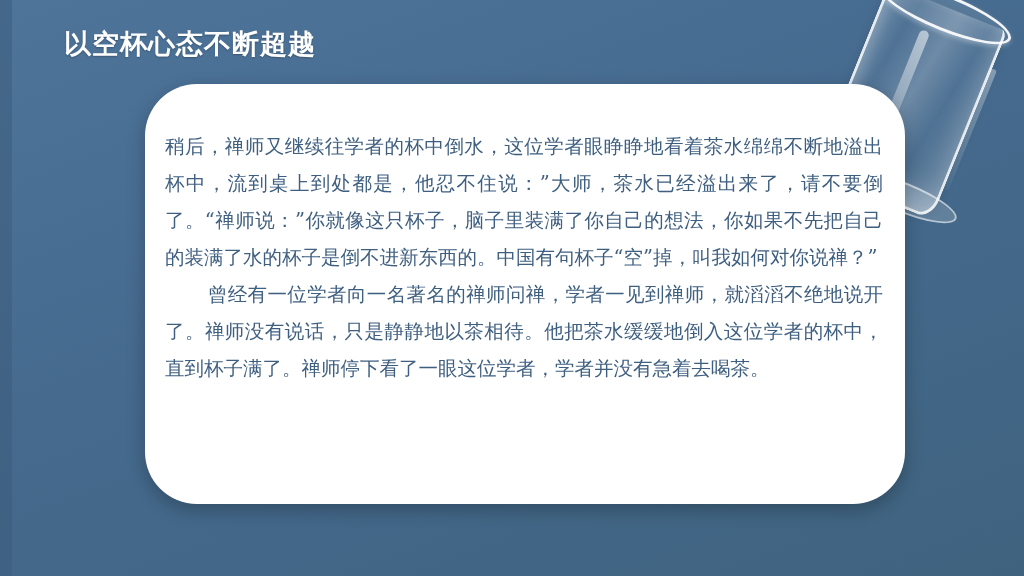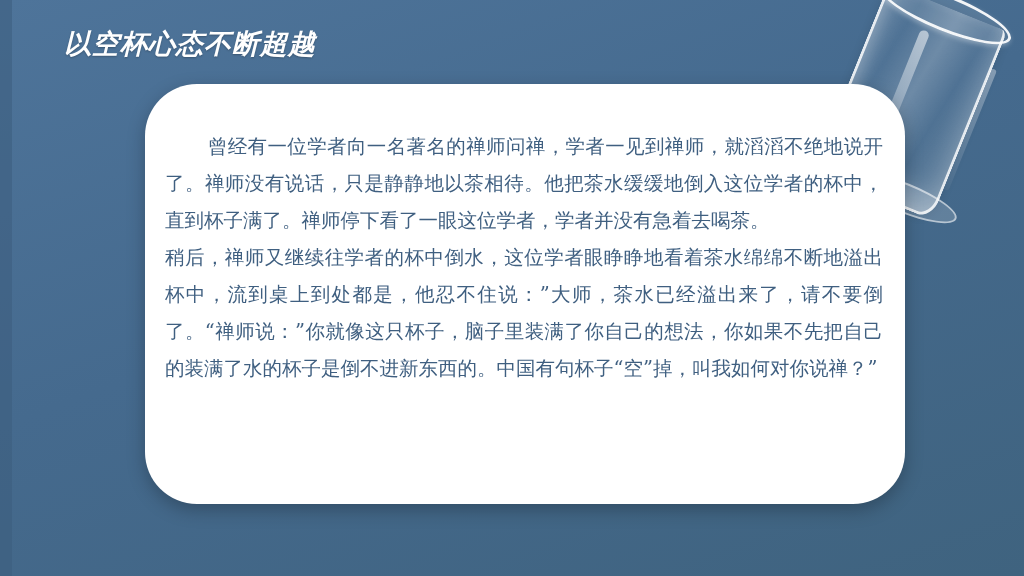--- a/index.html
+++ b/index.html
@@ -34,21 +34,20 @@
     position: absolute;
     left: 64px;
     top: 26px;
     font-family: "DejaVu Sans", sans-serif;
     font-size: 27px;
     font-weight: bold;
     color: #ffffff;
     letter-spacing: 1px;
     white-space: nowrap;
     text-shadow: 0 1px 2px rgba(0,0,0,0.25);
-    font-style: italic;
   }
   .card {
     position: absolute;
     left: 145px;
     top: 84px;
     width: 760px;
     height: 420px;
     background: #ffffff;
     border-radius: 52px 52px 52px 52px;
     box-shadow: 0 6px 18px rgba(0,0,0,0.25);
@@ -153,17 +152,17 @@
       <div class="glass-high1"></div>
       <div class="glass-high2"></div>
       <div class="glass-base"></div>
     </div>
     <div class="glass-rim"></div>
   </div>
 
   <div class="card"></div>
 
   <div class="card-body">
+    <p class="para">稍后，禅师又继续往学者的杯中倒水，这位学者眼睁睁地看着茶水绵绵不断地溢出杯中，流到桌上到处都是，他忍不住说：”大师，茶水已经溢出来了，请不要倒了。“禅师说：”你就像这只杯子，脑子里装满了你自己的想法，你如果不先把自己的装满了水的杯子是倒不进新东西的。中国有句杯子“空”掉，叫我如何对你说禅？”</p>
     <p class="para indent">曾经有一位学者向一名著名的禅师问禅，学者一见到禅师，就滔滔不绝地说开了。禅师没有说话，只是静静地以茶相待。他把茶水缓缓地倒入这位学者的杯中，直到杯子满了。禅师停下看了一眼这位学者，学者并没有急着去喝茶。</p>
-    <p class="para">稍后，禅师又继续往学者的杯中倒水，这位学者眼睁睁地看着茶水绵绵不断地溢出杯中，流到桌上到处都是，他忍不住说：”大师，茶水已经溢出来了，请不要倒了。“禅师说：”你就像这只杯子，脑子里装满了你自己的想法，你如果不先把自己的装满了水的杯子是倒不进新东西的。中国有句杯子“空”掉，叫我如何对你说禅？”</p>
   </div>
 
 </div>
 
 </body></html>

